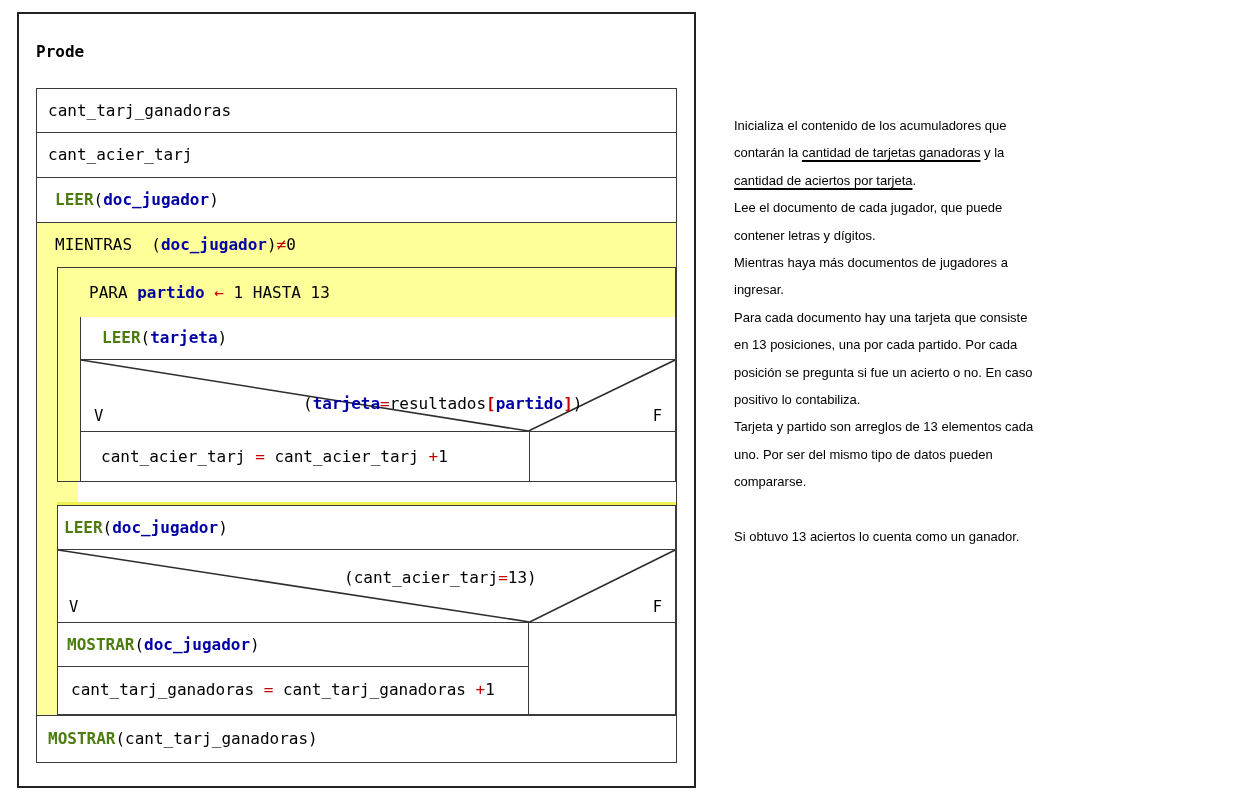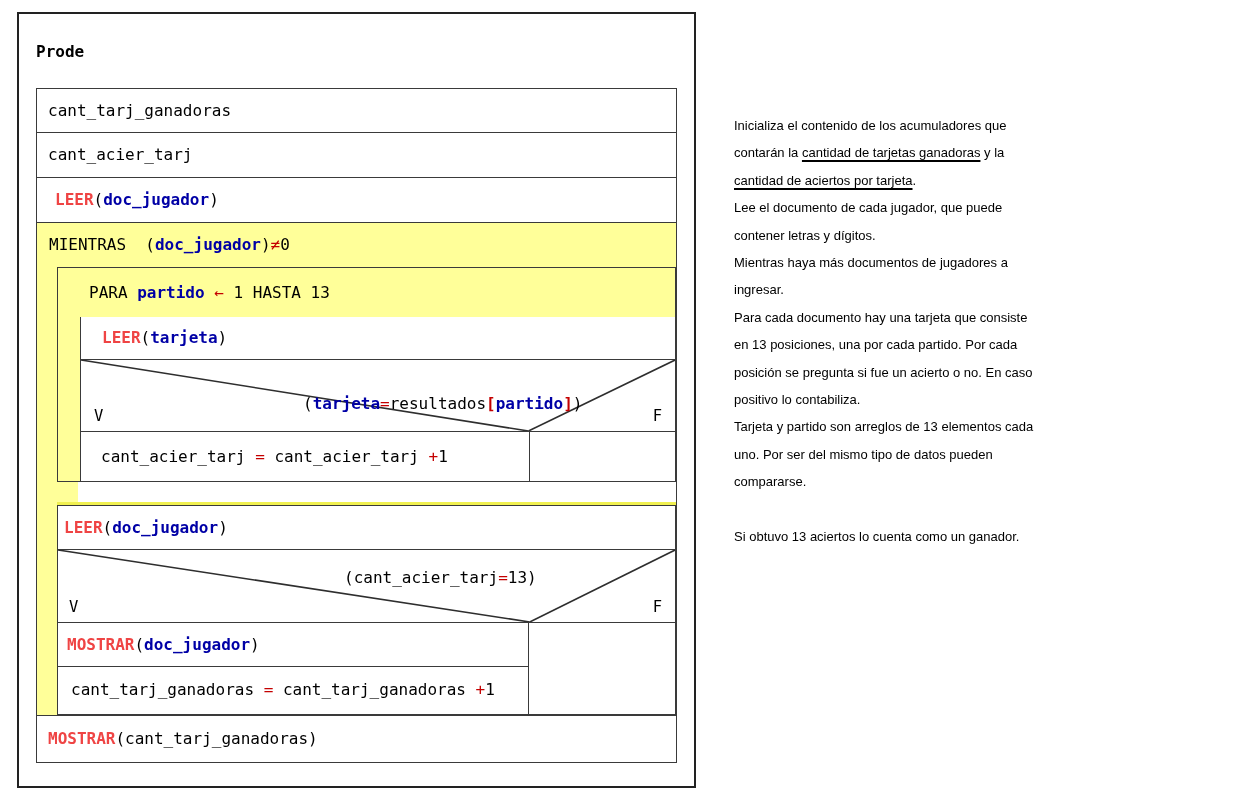--- a/index.html
+++ b/index.html
@@ -12,21 +12,21 @@
   .main-box{position:absolute;left:17px;top:74px;width:641px;height:675px;
             border:1.5px solid #3a3a3a;box-sizing:border-box;display:flex;flex-direction:column;background:#fff;}
   .code{font-family:"DejaVu Sans Mono",monospace;font-size:16px;color:#000;white-space:pre;line-height:1;}
   .row{display:flex;align-items:center;box-sizing:border-box;flex:0 0 auto;}
   .bb{border-bottom:1.5px solid #3a3a3a;}
   .r-simple{height:44px;padding-left:11px;}
   .r-h45{height:45px;}
   
   .mientras{flex:1 1 auto;background:#ffff99;box-sizing:border-box;display:flex;flex-direction:column;
             border-bottom:1.5px solid #3a3a3a;}
-  .m-header{height:44px;display:flex;align-items:center;padding-left:12px;flex:0 0 auto;}
+  .m-header{height:44px;display:flex;align-items:center;padding-left:18px;flex:0 0 auto;}
   .m-body{flex:1 1 auto;margin-left:20px;display:flex;flex-direction:column;min-height:0;border-radius:31px;}
   
   .para-box{flex:0 0 215px;border:1.5px solid #3a3a3a;box-sizing:border-box;background:#ffff99;
             display:flex;flex-direction:column;}
   .p-header{height:49px;display:flex;align-items:center;padding-left:31px;flex:0 0 auto;}
   .p-body{flex:1 1 auto;margin-left:22px;background:#fff;border-left:1.5px solid #3a3a3a;
           box-sizing:border-box;display:flex;flex-direction:column;min-height:0;}
   .r-leer1{height:43px;padding-left:21px;}
   .gap{flex:0 0 23px;background:linear-gradient(to right,#ffff99 0,#ffff99 21px,#ffffff 21px);
        border-bottom:3px solid #f0f050;box-sizing:border-box;}
@@ -51,21 +51,21 @@
   .branch1 .f-cell{flex:1 1 auto;}
   .branches2{flex:1 1 auto;border-top:1.5px solid #3a3a3a;display:flex;min-height:0;}
   .branches2 .v-col{width:471px;border-right:1.5px solid #3a3a3a;box-sizing:border-box;
                     display:flex;flex-direction:column;}
   .branches2 .f-col{flex:1 1 auto;}
   .r-mostrar{height:44px;padding-left:9px;}
   .r-inc2{flex:1 1 auto;padding-left:13px;}
   .r-last{flex:1 1 auto;padding-left:11px;}
   
   .seg-plain{color:#000;}
-  .seg-kw{color:#ef4444;font-weight:bold;}
+  .seg-kw{color:#4d7c0f;font-weight:bold;}
   .seg-var{color:#0000a6;font-weight:bold;text-align:center;}
   .seg-op{color:#c40000;}
   .seg-opb{color:#c40000;font-weight:bold;}
   
   .notes{position:absolute;left:734px;top:112px;width:516px;
          font-family:"Liberation Sans","DejaVu Sans",sans-serif;font-size:13px;color:#000;}
   .note-line{height:27.4px;line-height:27.4px;white-space:pre;}
   .seg-u{text-decoration:underline;text-underline-offset:3px;text-decoration-thickness:1.5px;}
 </style>
 </head>

